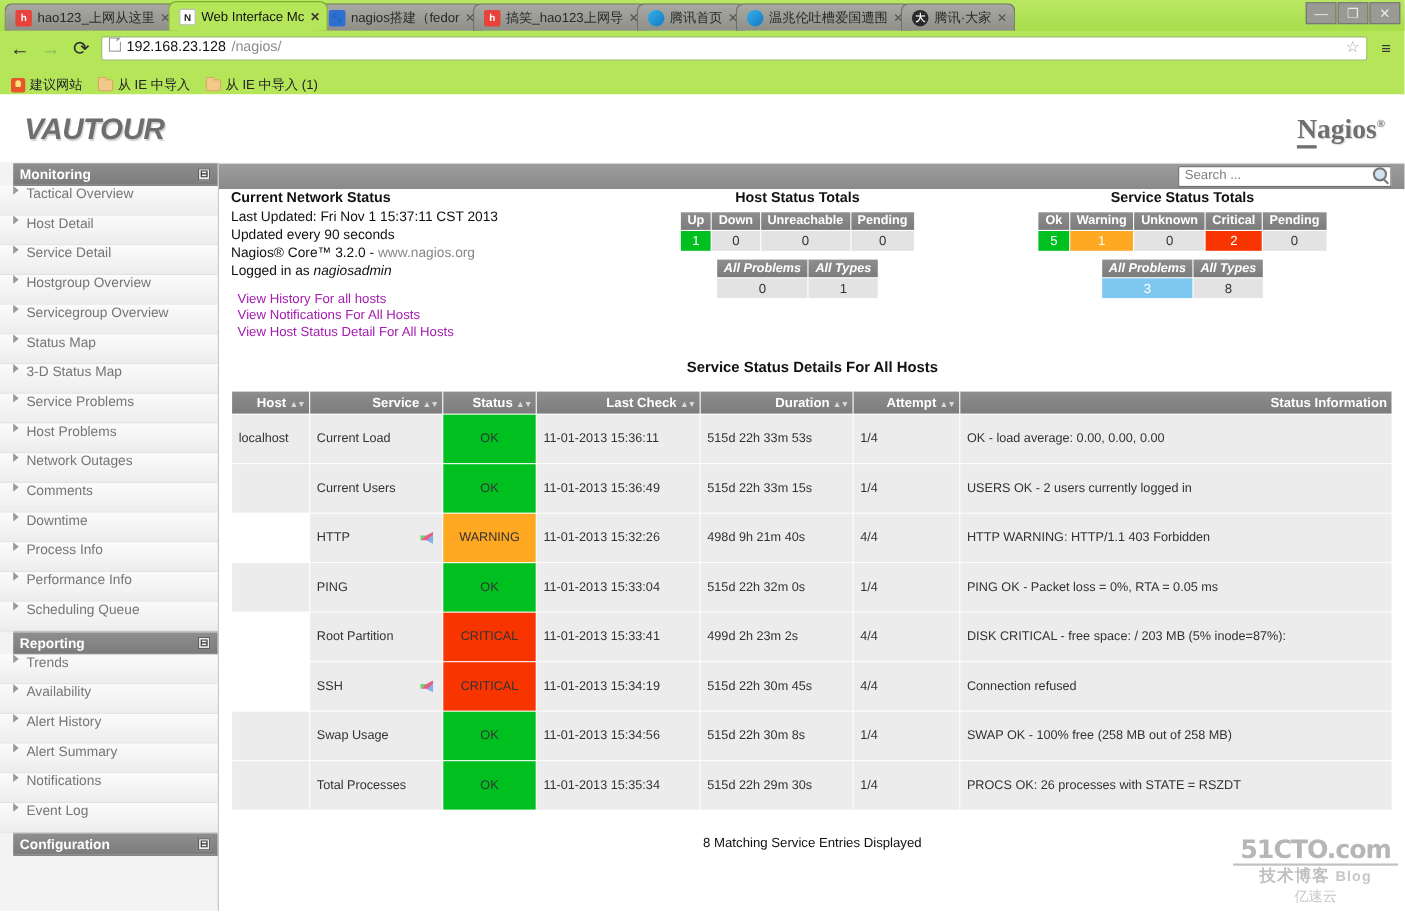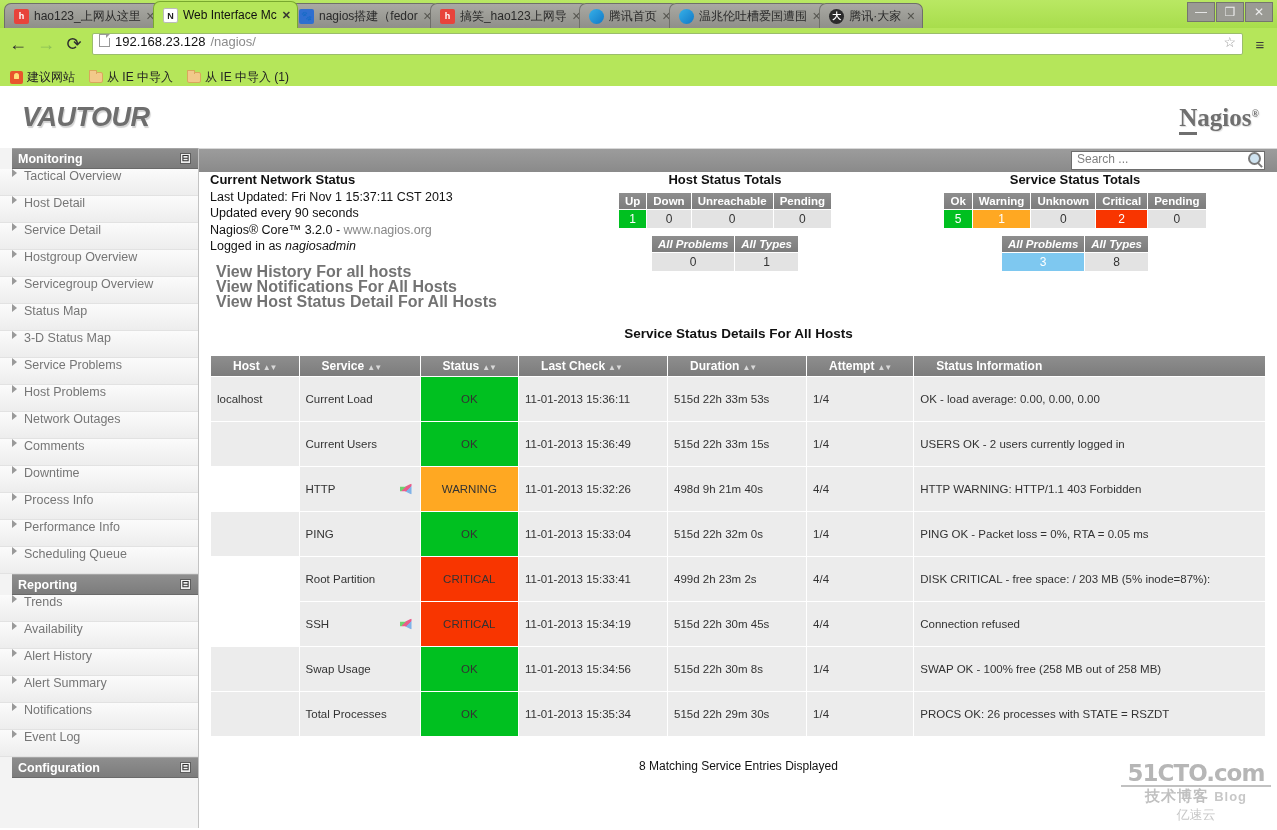--- a/index.html
+++ b/index.html
@@ -155,21 +155,21 @@
   #main {
     position: absolute; left: 200px; top: 86px; width: 1077px; height: 656px;
     background: #fff; overflow: hidden;
   }
 
   #status-summary { position: relative; height: 150px; }
   #net-status { position: absolute; left: 10px; top: 0; font-size: 12.5px; color: #111; line-height: 16.5px; }
   #net-status .hd { font-weight: bold; font-size: 13px; }
   #net-status .dim { color: #888; }
   #net-status em { font-style: italic; }
-  #view-links { position: absolute; left: 16px; top: 92px; font-size: 16px; color: #737373; line-height: 15px; font-weight: bold; }
+  #view-links { position: absolute; left: 16px; top: 92px; font-size: 12px; color: #a21caf; line-height: 15px; }
 
   .totals-block { position: absolute; text-align: center; }
   .totals-title { font-size: 13px; font-weight: bold; color: #111; margin-bottom: 5px; }
   table.tot { border-collapse: separate; border-spacing: 1px; margin: 0 auto; }
   table.tot th {
     background: linear-gradient(to bottom,#8e8e8e,#7c7c7c);
     color: #fff; font-size: 11.5px; font-weight: bold;
     padding: 2px 6px; white-space: nowrap;
   }
   table.tot td {
@@ -185,21 +185,21 @@
 
   #svc-details-title { text-align: center; font-size: 13.5px; font-weight: bold; color: #111; margin-top: 4px; }
 
   table#svc-table {
     border-collapse: separate; border-spacing: 1px;
     margin: 14px 0 0 10px; width: 1056px;
   }
   table#svc-table th {
     background: linear-gradient(to bottom,#8e8e8e,#7c7c7c);
     color: #fff; font-size: 12px; font-weight: bold;
-    text-align: left; padding: 3px 22px; white-space: nowrap;
+    text-align: right; padding: 3px 4px; white-space: nowrap;
   }
   table#svc-table th .sortarrows { font-size: 8px; color: #d8d8d8; margin-left: 3px; letter-spacing: -1px; }
   table#svc-table td {
     font-size: 11.5px; color: #333; padding: 16px 6px;
     background: #ececec; vertical-align: middle; white-space: nowrap;
   }
   td.c-host { color: #8e8e8e; background: #fff; }
   td.c-host.blank { background: #fff; }
   td.c-service { color: #8e8e8e; position: relative; }
   td.c-status { text-align: center; font-weight: normal; padding: 3px 4px; }

